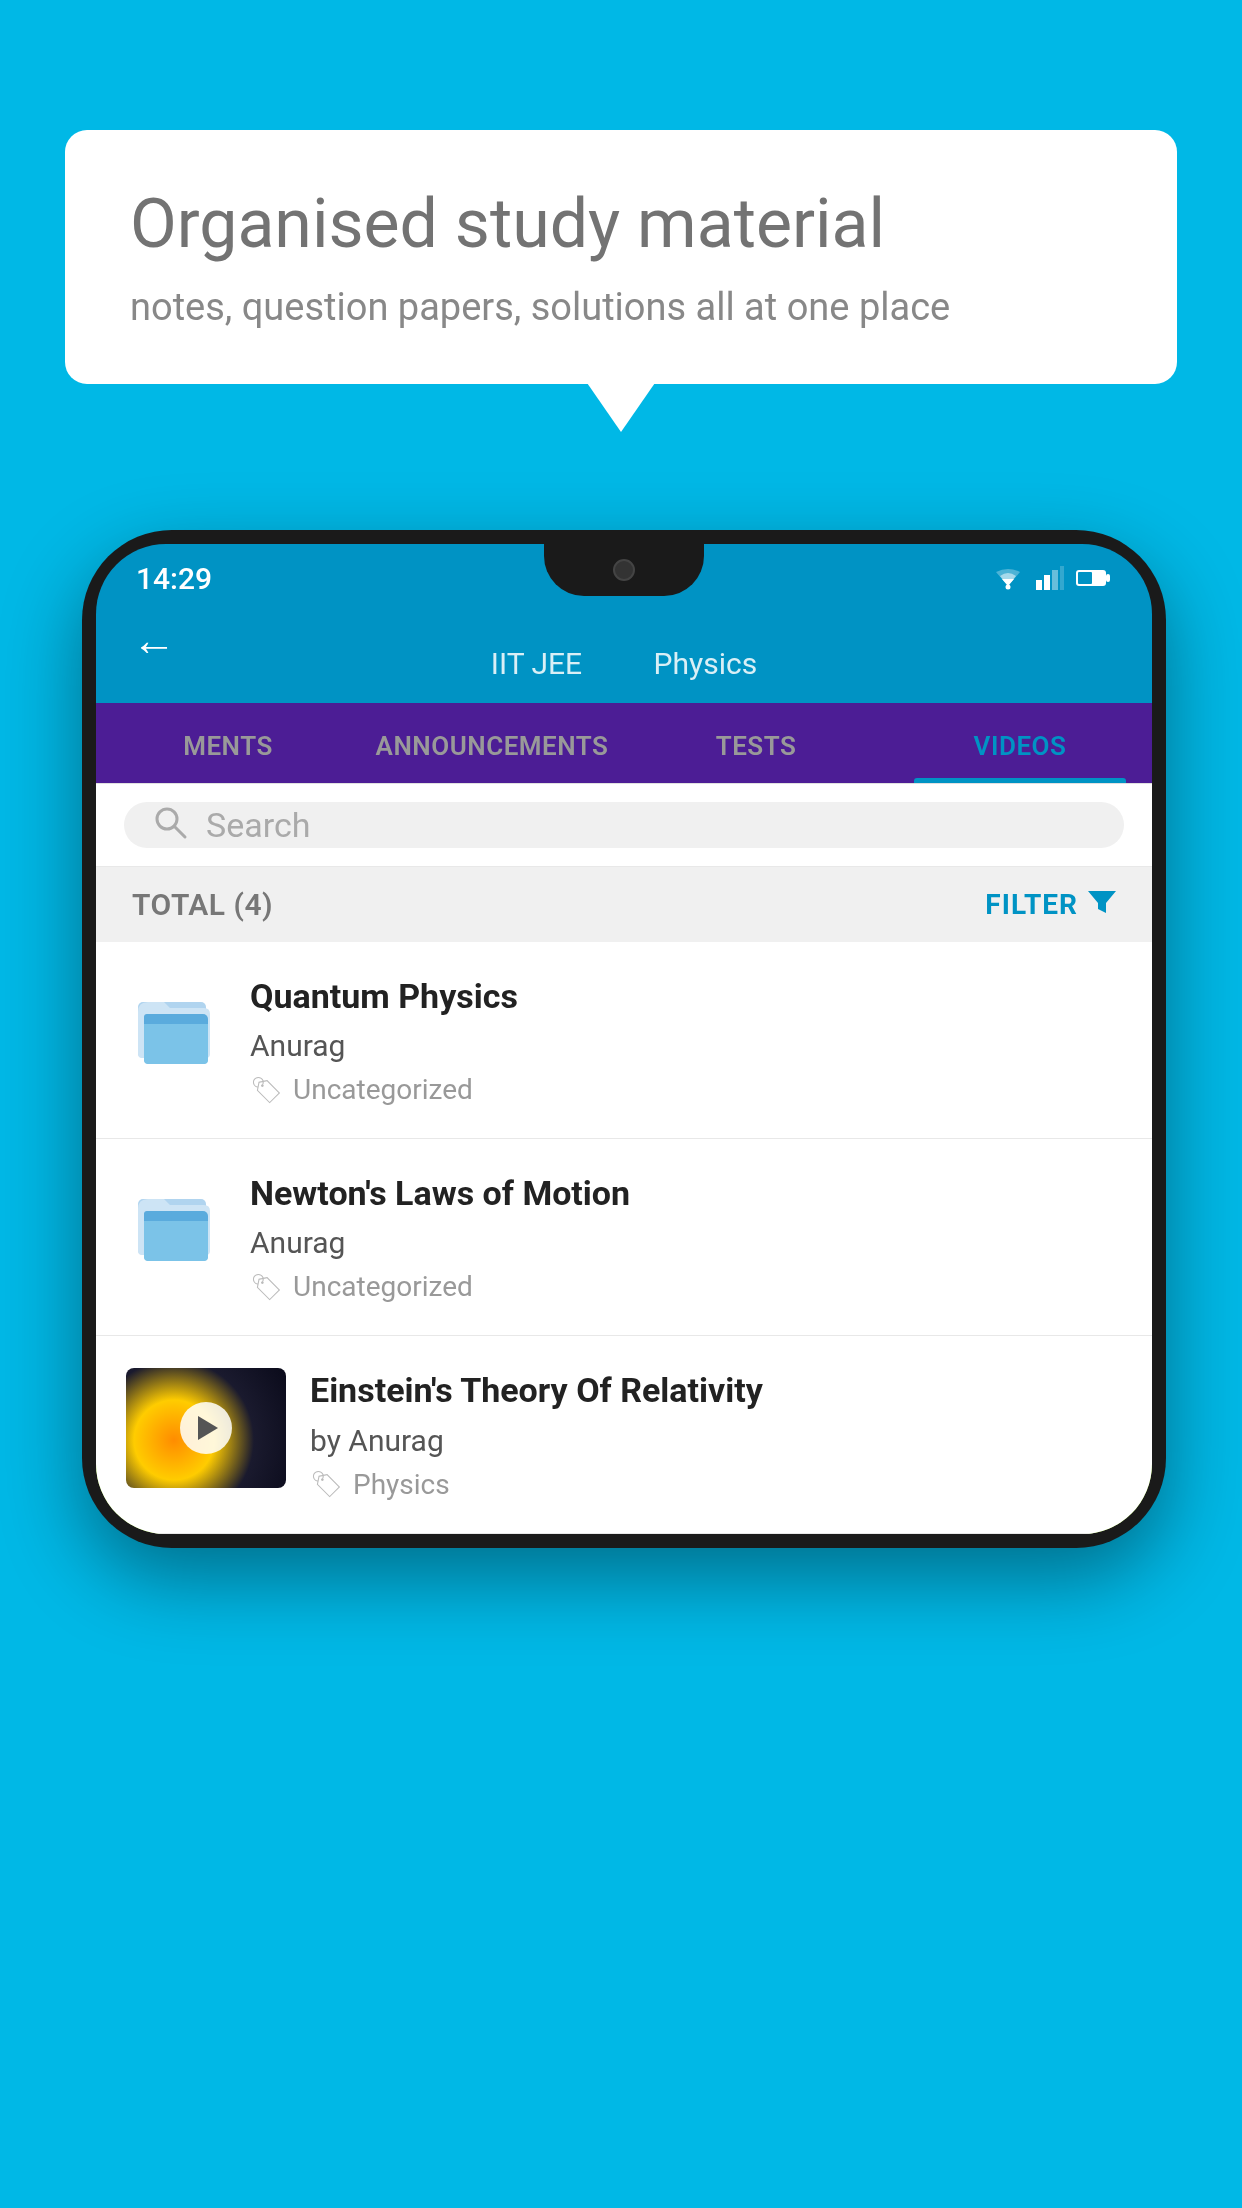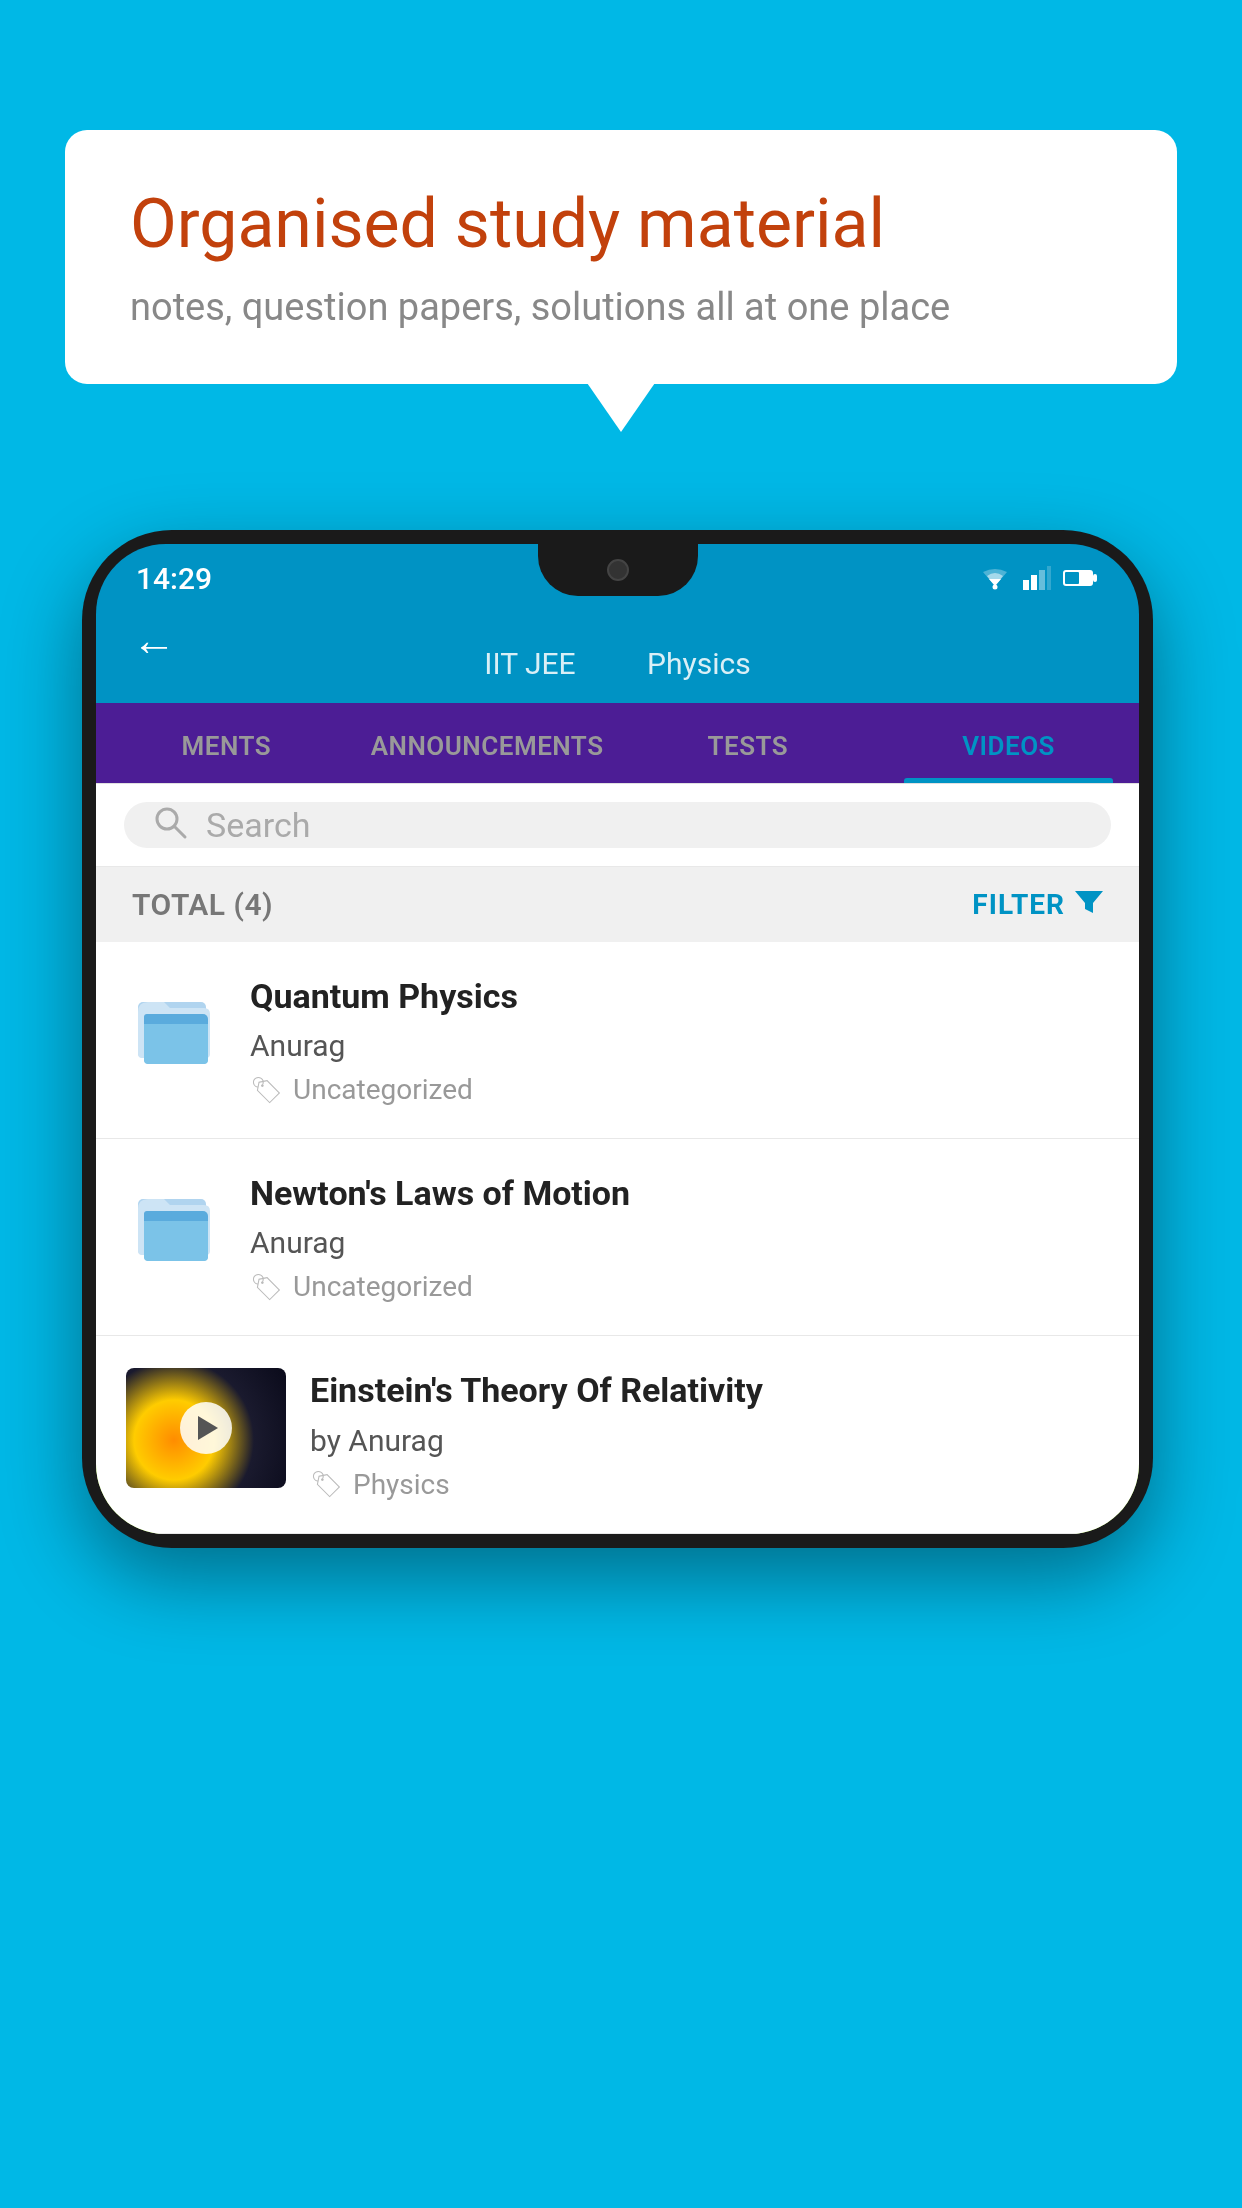--- a/index.html
+++ b/index.html
@@ -35,39 +35,39 @@
       left: 50%;
       transform: translateX(-50%);
       width: 0;
       height: 0;
       border-left: 36px solid transparent;
       border-right: 36px solid transparent;
       border-top: 52px solid white;
     }
 
     .bubble-title {
-      color: #c2410c;
+      color: #737373;
       font-size: 68px;
       font-weight: 400;
       line-height: 1.15;
       margin-bottom: 22px;
     }
 
     .bubble-subtitle {
       color: #888;
       font-size: 38px;
       font-weight: 400;
     }
 
     
     .phone-wrapper {
       position: absolute;
       top: 530px;
       left: 82px;
-      right: 89px;
+      right: 76px;
     }
 
     .phone-outer {
       background: #1a1a1a;
       border-radius: 90px;
       padding: 0;
       position: relative;
       overflow: hidden;
       box-shadow: 0 30px 80px rgba(0,0,0,0.4);
     }

